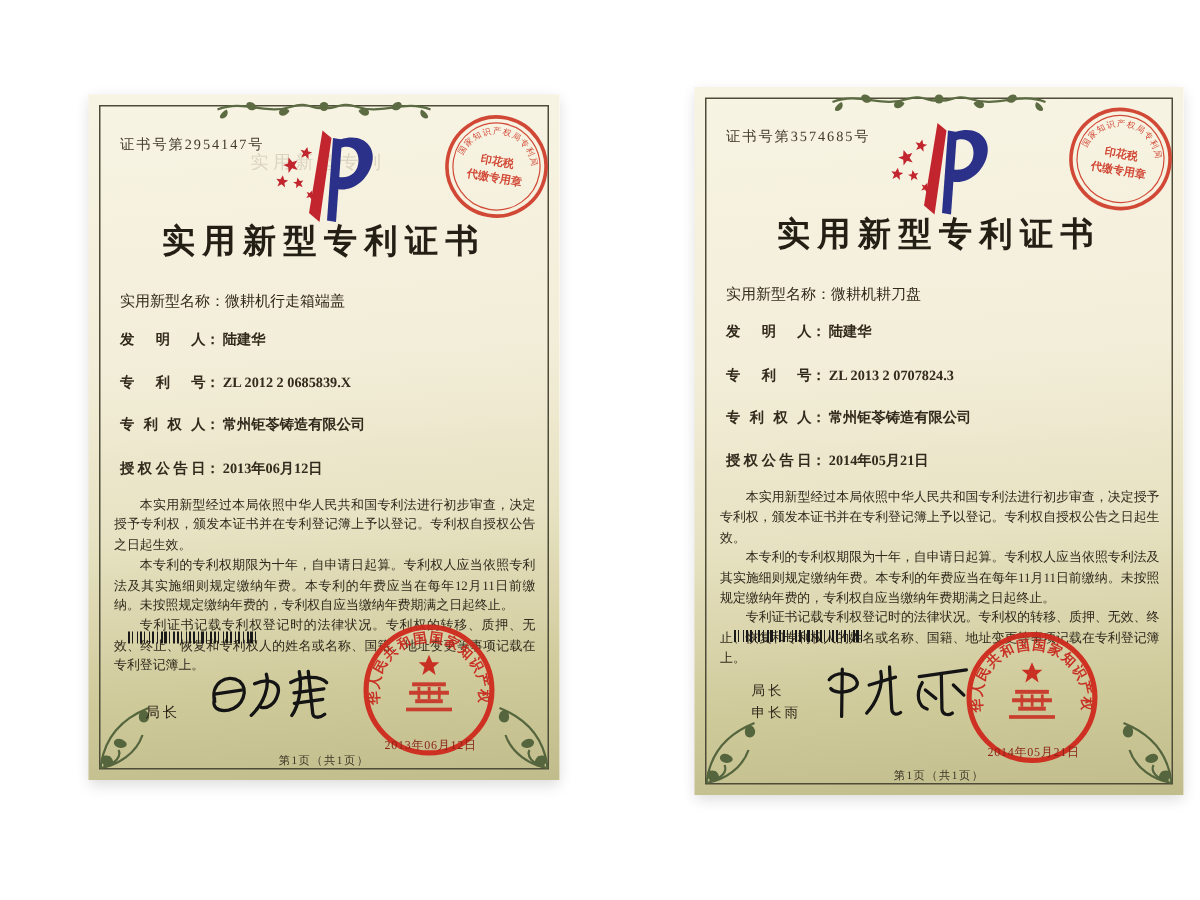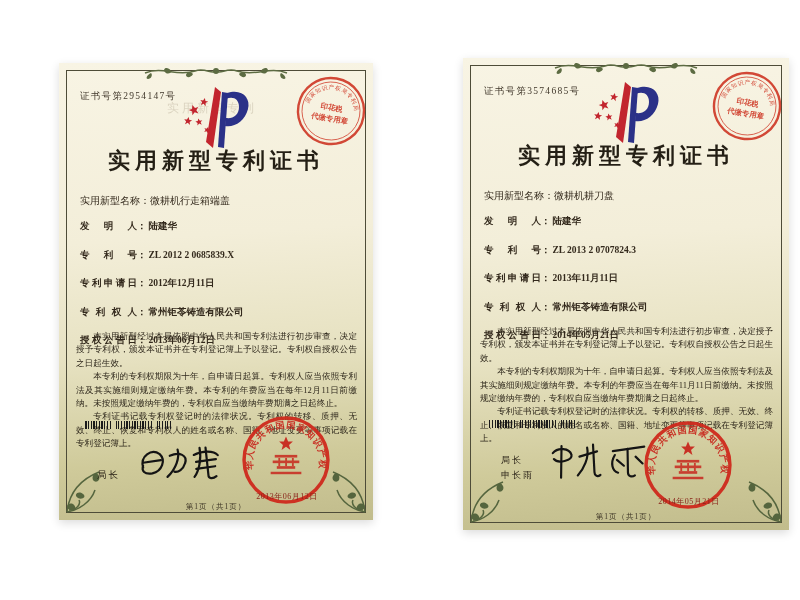--- a/index.html
+++ b/index.html
@@ -121,21 +121,20 @@
 
   <div class="title">实用新型专利证书</div>
 
   <div class="name-line">
     <span>实用新型名称</span><span>：</span><span>微耕机行走箱端盖</span>
   </div>
 
   <div class="fields">
     <div class="fld"><span class="lbl">发明人</span><span>：</span><span class="val">陆建华</span></div>
     <div class="fld"><span class="lbl">专利号</span><span>：</span><span class="val">ZL 2012 2 0685839.X</span></div>
-    <div class="fld"><span class="lbl">专利申请日</span><span>：</span><span class="val">2012年12月11日</span></div>
     <div class="fld"><span class="lbl">专利权人</span><span>：</span><span class="val">常州钜苓铸造有限公司</span></div>
     <div class="fld"><span class="lbl">授权公告日</span><span>：</span><span class="val">2013年06月12日</span></div>
   </div>
 
   <div class="body-text">
     <p>本实用新型经过本局依照中华人民共和国专利法进行初步审查，决定授予专利权，颁发本证书并在专利登记簿上予以登记。专利权自授权公告之日起生效。</p>
     <p>本专利的专利权期限为十年，自申请日起算。专利权人应当依照专利法及其实施细则规定缴纳年费。本专利的年费应当在每年12月11日前缴纳。未按照规定缴纳年费的，专利权自应当缴纳年费期满之日起终止。</p>
     <p>专利证书记载专利权登记时的法律状况。专利权的转移、质押、无效、终止、恢复和专利权人的姓名或名称、国籍、地址变更等事项记载在专利登记簿上。</p>
   </div>
 
@@ -248,21 +247,20 @@
 
   <div class="title">实用新型专利证书</div>
 
   <div class="name-line">
     <span>实用新型名称</span><span>：</span><span>微耕机耕刀盘</span>
   </div>
 
   <div class="fields">
     <div class="fld"><span class="lbl">发明人</span><span>：</span><span class="val">陆建华</span></div>
     <div class="fld"><span class="lbl">专利号</span><span>：</span><span class="val">ZL 2013 2 0707824.3</span></div>
-    <div class="fld"><span class="lbl">专利申请日</span><span>：</span><span class="val">2013年11月11日</span></div>
     <div class="fld"><span class="lbl">专利权人</span><span>：</span><span class="val">常州钜苓铸造有限公司</span></div>
     <div class="fld"><span class="lbl">授权公告日</span><span>：</span><span class="val">2014年05月21日</span></div>
   </div>
 
   <div class="body-text">
     <p>本实用新型经过本局依照中华人民共和国专利法进行初步审查，决定授予专利权，颁发本证书并在专利登记簿上予以登记。专利权自授权公告之日起生效。</p>
     <p>本专利的专利权期限为十年，自申请日起算。专利权人应当依照专利法及其实施细则规定缴纳年费。本专利的年费应当在每年11月11日前缴纳。未按照规定缴纳年费的，专利权自应当缴纳年费期满之日起终止。</p>
     <p>专利证书记载专利权登记时的法律状况。专利权的转移、质押、无效、终止、恢复和专利权人的姓名或名称、国籍、地址变更等事项记载在专利登记簿上。</p>
   </div>
 

